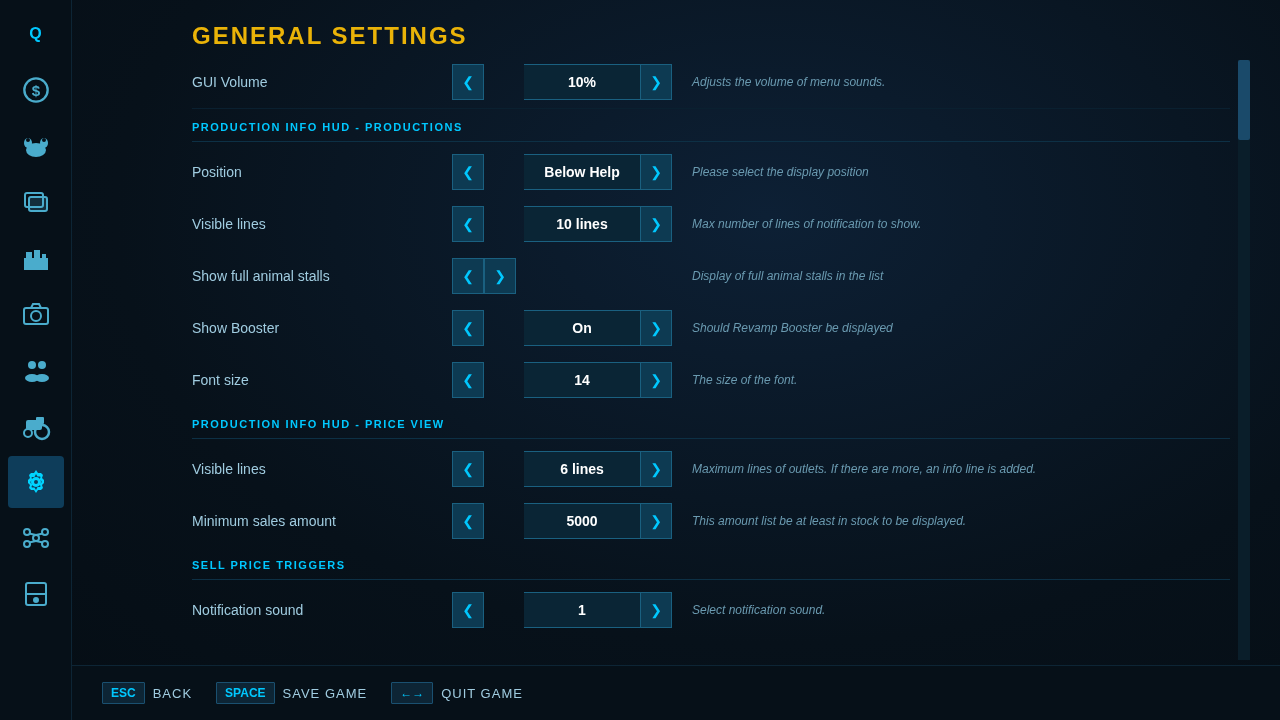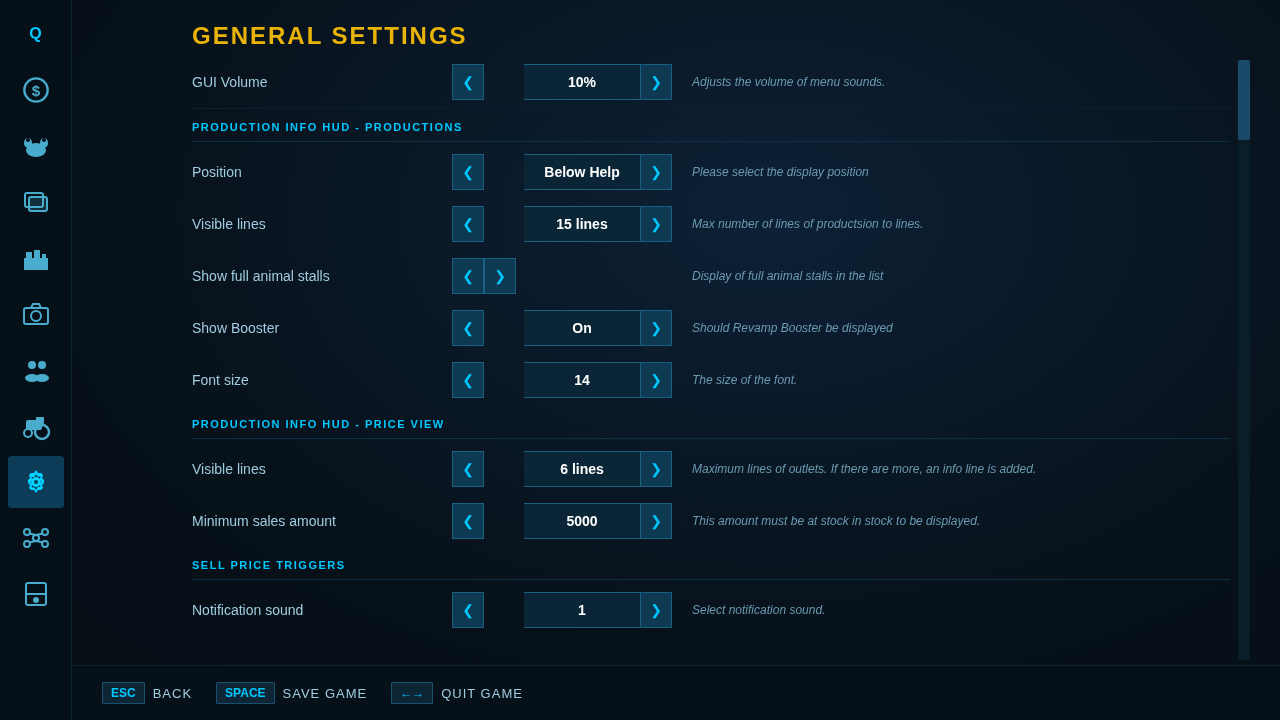--- a/index.html
+++ b/index.html
@@ -338,24 +338,24 @@
           <div class="setting-value">Below Help</div>
           <button class="arrow-btn">❯</button>
         </div>
         <div class="setting-desc">Please select the display position</div>
       </div>
 
       <div class="setting-row">
         <div class="setting-label">Visible lines</div>
         <div class="setting-control">
           <button class="arrow-btn">❮</button>
-          <div class="setting-value">15 lines</div>
-          <button class="arrow-btn">❯</button>
-        </div>
-        <div class="setting-desc">Max number of lines of productsion to lines.</div>
+          <div class="setting-value">10 lines</div>
+          <button class="arrow-btn">❯</button>
+        </div>
+        <div class="setting-desc">Max number of lines of notification to show.</div>
       </div>
 
       <div class="setting-row">
         <div class="setting-label">Show full animal stalls</div>
         <div class="setting-control">
           <button class="arrow-btn">❮</button>
           <button class="arrow-btn">❯</button>
         </div>
         <div class="setting-desc">Display of full animal stalls in the list</div>
       </div>
@@ -392,21 +392,21 @@
         <div class="setting-desc">Maximum lines of outlets. If there are more, an info line is added.</div>
       </div>
 
       <div class="setting-row">
         <div class="setting-label">Minimum sales amount</div>
         <div class="setting-control">
           <button class="arrow-btn">❮</button>
           <div class="setting-value">5000</div>
           <button class="arrow-btn">❯</button>
         </div>
-        <div class="setting-desc">This amount must be at stock in stock to be displayed.</div>
+        <div class="setting-desc">This amount list be at least in stock to be displayed.</div>
       </div>
 
       <div class="section-header">SELL PRICE TRIGGERS</div>
 
       <div class="setting-row">
         <div class="setting-label">Notification sound</div>
         <div class="setting-control">
           <button class="arrow-btn">❮</button>
           <div class="setting-value">1</div>
           <button class="arrow-btn">❯</button>

